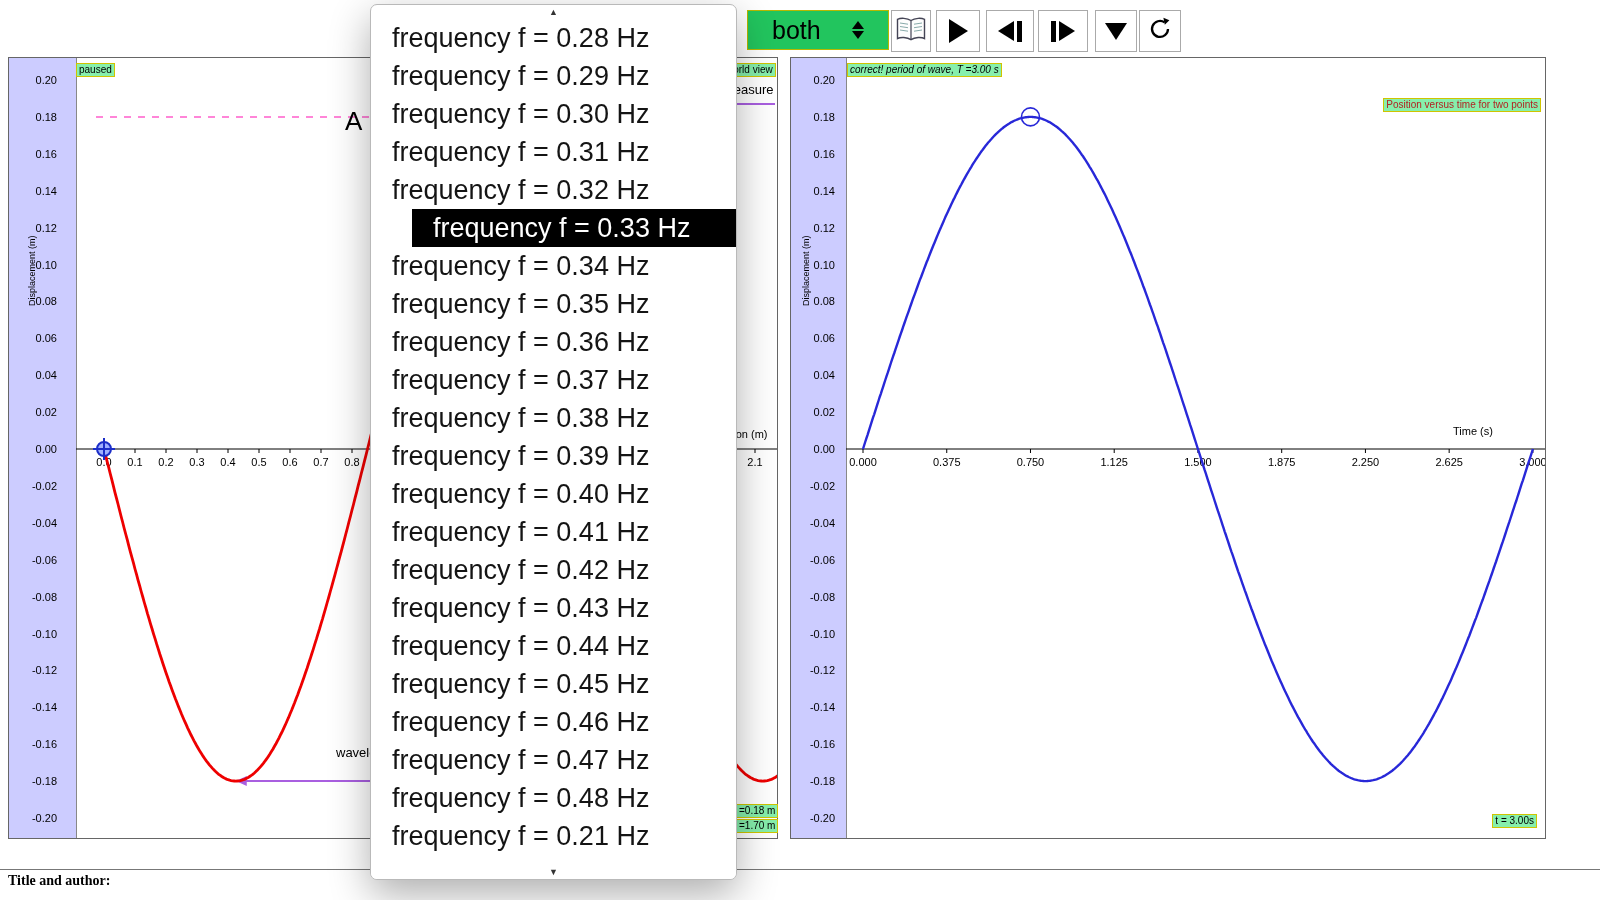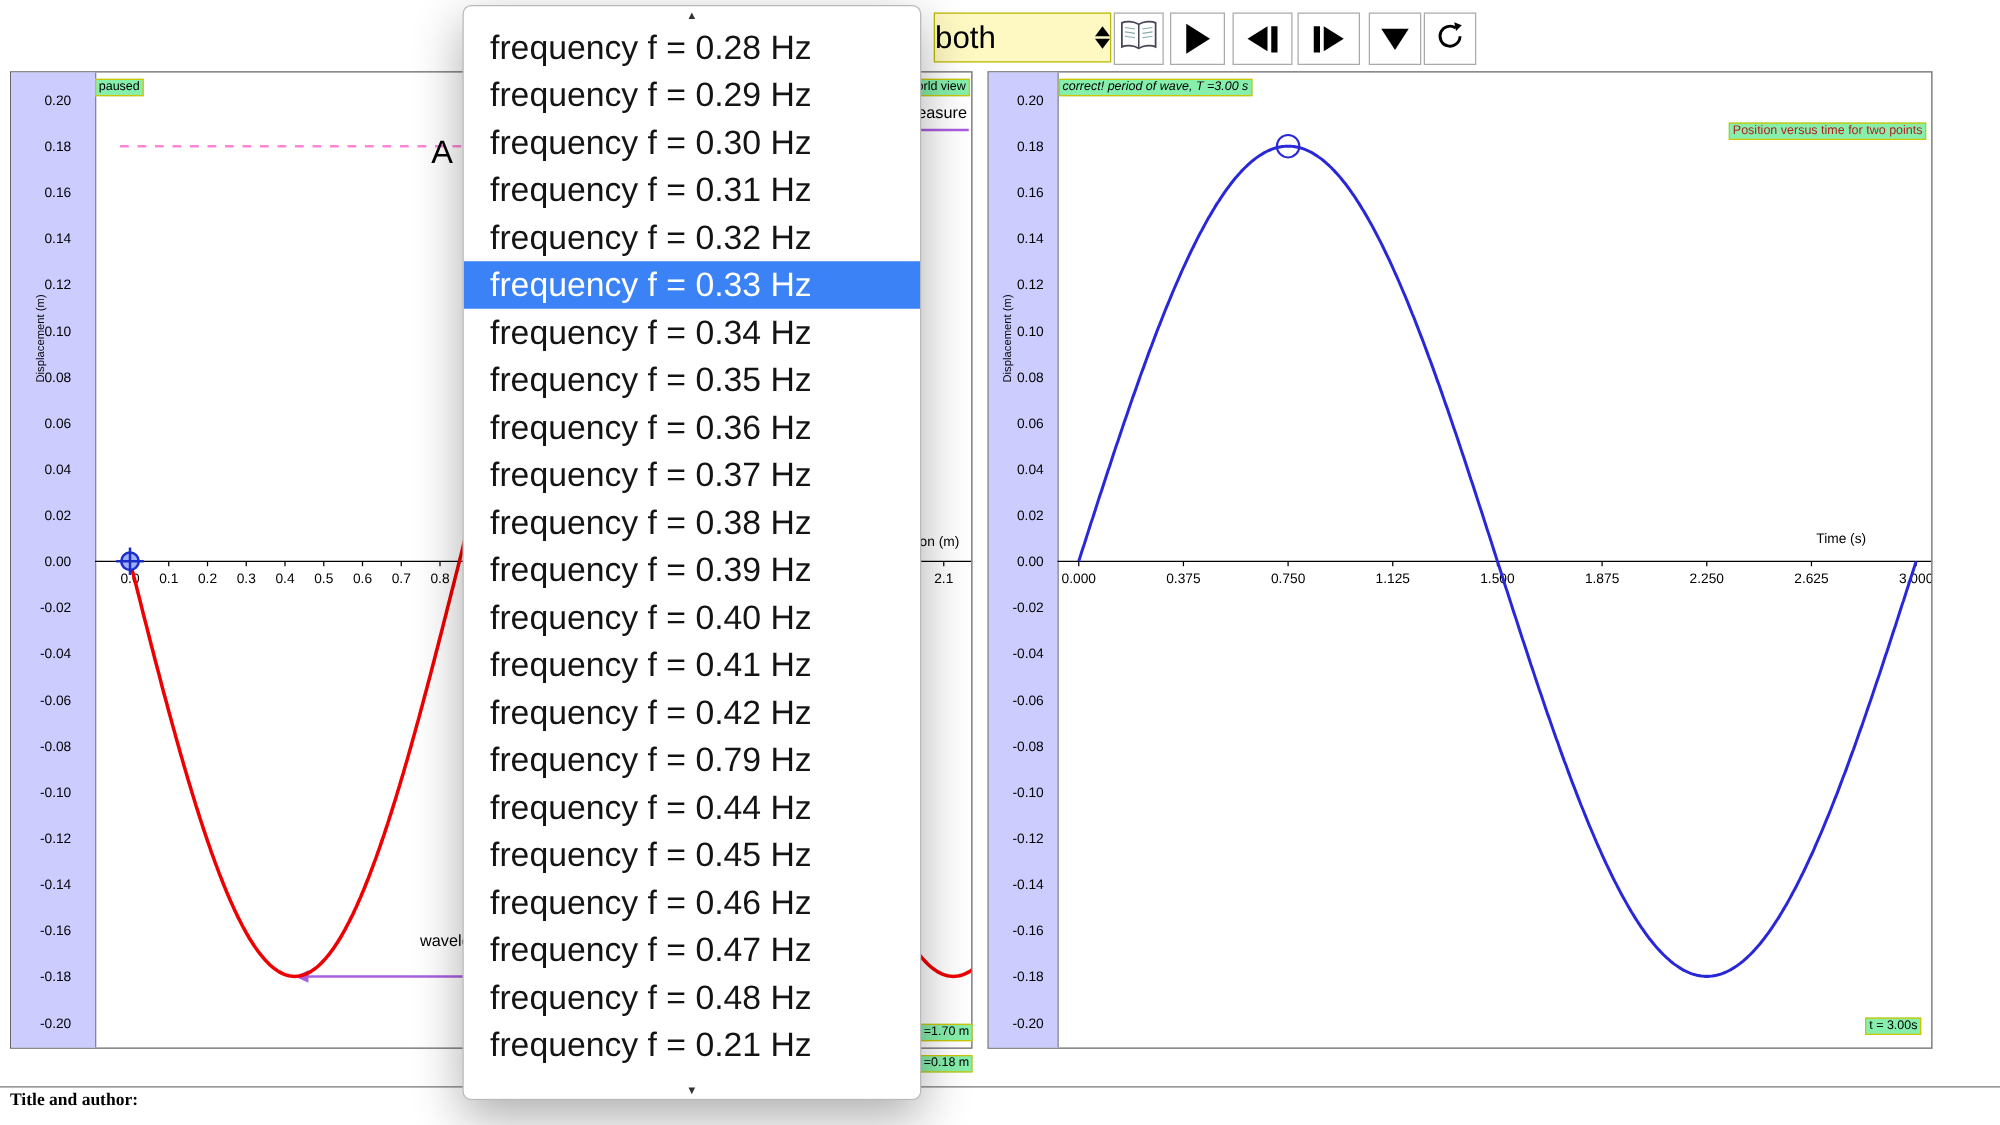--- a/index.html
+++ b/index.html
@@ -17,41 +17,41 @@
   .ylab{position:absolute;transform:rotate(-90deg);transform-origin:0 0;font-size:9px;white-space:nowrap;}
 
   .badge{position:absolute;background:#86efac;border:1px solid #cfc400;font-size:10px;line-height:12px;
          padding:0 2px;white-space:nowrap;z-index:6;}
   .badge.red{color:#b22222;}
   .anno{position:absolute;white-space:nowrap;z-index:3;}
 
   
   .btn{position:absolute;top:10px;height:42px;background:#fff;border:1px solid #aaa;
        display:flex;align-items:center;justify-content:center;box-sizing:border-box;z-index:10;}
-  #mode-select{position:absolute;left:747px;top:10px;width:142px;height:40px;background:#fef9c3;
-       border:1px solid #b8b800;display:flex;align-items:center;font-size:25px;padding:0 0;
+  #mode-select{position:absolute;left:747px;top:10px;width:142px;height:40px;background:#22c55e;
+       border:1px solid #b8b800;display:flex;align-items:center;font-size:25px;padding:0 24px;
        box-sizing:border-box;z-index:10;}
   .stepper{margin-left:auto;display:flex;flex-direction:column;align-items:center;}
   .tri-up{width:0;height:0;border-left:6px solid transparent;border-right:6px solid transparent;border-bottom:8px solid #000;margin:1px 0;}
   .tri-down{width:0;height:0;border-left:6px solid transparent;border-right:6px solid transparent;border-top:8px solid #000;margin:1px 0;}
   .tri-play{width:0;height:0;border-top:12px solid transparent;border-bottom:12px solid transparent;border-left:19px solid #000;}
   .tri-l{width:0;height:0;border-top:10px solid transparent;border-bottom:10px solid transparent;border-right:16px solid #000;}
   .tri-r{width:0;height:0;border-top:10px solid transparent;border-bottom:10px solid transparent;border-left:16px solid #000;}
   .tri-d{width:0;height:0;border-left:11px solid transparent;border-right:11px solid transparent;border-top:17px solid #000;}
   .bar{width:5px;height:21px;background:#000;}
   .gap-l{margin-left:3px;} .gap-r{margin-right:3px;}
 
   
   #freq-menu{position:absolute;left:370px;top:4px;width:365px;height:874px;background:#fff;
        border:1px solid #b9b9b9;border-radius:7px;box-shadow:0 14px 40px rgba(0,0,0,.32);
        z-index:50;overflow:hidden;}
   .menu-scroll{height:14px;display:flex;align-items:center;justify-content:center;font-size:9px;color:#333;}
   #menu-scroll-bottom{position:absolute;bottom:0;left:0;right:0;background:#fff;}
   .menu-item{height:38px;line-height:38px;padding-left:21px;font-size:27px;color:#141414;white-space:nowrap;}
-  .menu-item.selected{background:#3b82f6;color:#fff;}
+  .menu-item.selected{background:#000000;color:#fff;margin-left:41px;}
 
   
   #footer-line{position:absolute;left:0;right:0;top:869px;border-top:1px solid #777;}
   #footer-text{position:absolute;left:8px;top:873px;font-family:"Liberation Serif",serif;
        font-weight:bold;font-size:14px;}
 </style>
 </head>
 <body>
 
 <div id="mode-select">
@@ -181,21 +181,21 @@
       <path d="M95.0,391.0 L96.5,397.1 L98.1,403.3 L99.7,409.4 L101.2,415.5 L102.8,421.6 L104.3,427.7 L105.8,433.8 L107.4,439.9 L109.0,446.0 L110.5,452.0 L112.0,458.0 L113.6,464.0 L115.1,470.0 L116.7,476.0 L118.3,481.9 L119.8,487.8 L121.3,493.6 L122.9,499.4 L124.5,505.2 L126.0,511.0 L127.6,516.7 L129.1,522.3 L130.7,527.9 L132.2,533.5 L133.8,539.0 L135.3,544.5 L136.9,549.9 L138.4,555.3 L140.0,560.6 L141.5,565.8 L143.1,571.0 L144.6,576.1 L146.2,581.2 L147.7,586.2 L149.3,591.1 L150.8,596.0 L152.4,600.8 L153.9,605.5 L155.5,610.2 L157.0,614.7 L158.6,619.2 L160.1,623.7 L161.7,628.0 L163.2,632.2 L164.8,636.4 L166.3,640.5 L167.9,644.5 L169.4,648.4 L171.0,652.3 L172.5,656.0 L174.1,659.7 L175.6,663.2 L177.2,666.7 L178.7,670.1 L180.3,673.4 L181.8,676.5 L183.4,679.6 L184.9,682.6 L186.5,685.5 L188.0,688.3 L189.6,691.0 L191.1,693.6 L192.7,696.0 L194.2,698.4 L195.8,700.7 L197.3,702.8 L198.9,704.9 L200.4,706.8 L202.0,708.7 L203.5,710.4 L205.1,712.0 L206.6,713.6 L208.2,715.0 L209.7,716.3 L211.3,717.4 L212.8,718.5 L214.4,719.5 L215.9,720.3 L217.5,721.1 L219.0,721.7 L220.6,722.2 L222.1,722.6 L223.7,722.9 L225.2,723.0 L226.8,723.1 L228.3,723.0 L229.9,722.9 L231.4,722.6 L233.0,722.2 L234.5,721.7 L236.1,721.1 L237.6,720.3 L239.2,719.5 L240.7,718.5 L242.3,717.4 L243.8,716.3 L245.4,715.0 L246.9,713.6 L248.5,712.0 L250.0,710.4 L251.6,708.7 L253.1,706.8 L254.7,704.9 L256.2,702.8 L257.8,700.7 L259.3,698.4 L260.9,696.0 L262.4,693.6 L264.0,691.0 L265.5,688.3 L267.1,685.5 L268.6,682.6 L270.2,679.6 L271.7,676.5 L273.3,673.4 L274.8,670.1 L276.4,666.7 L277.9,663.2 L279.5,659.7 L281.0,656.0 L282.6,652.3 L284.1,648.4 L285.7,644.5 L287.2,640.5 L288.8,636.4 L290.3,632.2 L291.9,628.0 L293.4,623.7 L295.0,619.2 L296.5,614.7 L298.1,610.2 L299.6,605.5 L301.2,600.8 L302.7,596.0 L304.3,591.1 L305.8,586.2 L307.4,581.2 L308.9,576.1 L310.5,571.0 L312.0,565.8 L313.6,560.6 L315.1,555.3 L316.7,549.9 L318.2,544.5 L319.8,539.0 L321.3,533.5 L322.9,527.9 L324.4,522.3 L326.0,516.7 L327.5,511.0 L329.1,505.2 L330.6,499.4 L332.2,493.6 L333.7,487.8 L335.3,481.9 L336.8,476.0 L338.4,470.0 L339.9,464.0 L341.5,458.0 L343.0,452.0 L344.6,446.0 L346.1,439.9 L347.7,433.8 L349.2,427.7 L350.8,421.6 L352.3,415.5 L353.9,409.4 L355.4,403.3 L357.0,397.1 L358.5,391.0 L360.1,384.9 L361.6,378.7 L363.2,372.6 L364.7,366.5 L366.3,360.4 L367.8,354.3 L369.4,348.2 L370.9,342.1 L372.5,336.0 L374.0,330.0 L375.6,324.0 L377.1,318.0 L378.7,312.0 L380.2,306.0 L381.8,300.1 L383.3,294.2 L384.9,288.4 L386.4,282.6 L388.0,276.8 L389.5,271.0 L391.1,265.3 L392.6,259.7 L394.2,254.1 L395.7,248.5 L397.3,243.0 L398.8,237.5 L400.4,232.1 L401.9,226.7 L403.5,221.4 L405.0,216.2 L406.6,211.0 L408.1,205.9 L409.7,200.8 L411.2,195.8 L412.8,190.9 L414.3,186.0 L415.8,181.2 L417.4,176.5 L418.9,171.8 L420.5,167.3 L422.0,162.8 L423.6,158.3 L425.1,154.0 L426.7,149.8 L428.2,145.6 L429.8,141.5 L431.3,137.5 L432.9,133.6 L434.4,129.7 L436.0,126.0 L437.5,122.3 L439.1,118.8 L440.6,115.3 L442.2,111.9 L443.7,108.6 L445.3,105.5 L446.8,102.4 L448.4,99.4 L449.9,96.5 L451.5,93.7 L453.0,91.0 L454.6,88.4 L456.1,86.0 L457.7,83.6 L459.2,81.3 L460.8,79.2 L462.3,77.1 L463.9,75.2 L465.4,73.3 L467.0,71.6 L468.5,70.0 L470.1,68.4 L471.6,67.0 L473.2,65.7 L474.7,64.6 L476.3,63.5 L477.8,62.5 L479.4,61.7 L480.9,60.9 L482.5,60.3 L484.0,59.8 L485.6,59.4 L487.1,59.1 L488.7,59.0 L490.2,58.9 L491.8,59.0 L493.3,59.1 L494.9,59.4 L496.4,59.8 L498.0,60.3 L499.5,60.9 L501.1,61.7 L502.6,62.5 L504.2,63.5 L505.7,64.6 L507.3,65.7 L508.8,67.0 L510.4,68.4 L511.9,70.0 L513.5,71.6 L515.0,73.3 L516.6,75.2 L518.1,77.1 L519.7,79.2 L521.2,81.3 L522.8,83.6 L524.3,86.0 L525.9,88.4 L527.4,91.0 L529.0,93.7 L530.5,96.5 L532.1,99.4 L533.6,102.4 L535.2,105.5 L536.7,108.6 L538.3,111.9 L539.8,115.3 L541.4,118.8 L542.9,122.3 L544.5,126.0 L546.0,129.7 L547.6,133.6 L549.1,137.5 L550.7,141.5 L552.2,145.6 L553.8,149.8 L555.3,154.0 L556.9,158.3 L558.4,162.8 L560.0,167.3 L561.5,171.8 L563.1,176.5 L564.6,181.2 L566.2,186.0 L567.7,190.9 L569.3,195.8 L570.8,200.8 L572.4,205.9 L573.9,211.0 L575.5,216.2 L577.0,221.4 L578.6,226.7 L580.1,232.1 L581.7,237.5 L583.2,243.0 L584.8,248.5 L586.3,254.1 L587.9,259.7 L589.4,265.3 L591.0,271.0 L592.5,276.8 L594.1,282.6 L595.6,288.4 L597.2,294.2 L598.7,300.1 L600.3,306.0 L601.8,312.0 L603.4,318.0 L604.9,324.0 L606.5,330.0 L608.0,336.0 L609.6,342.1 L611.1,348.2 L612.7,354.3 L614.2,360.4 L615.8,366.5 L617.3,372.6 L618.9,378.7 L620.4,384.9 L622.0,391.0 L623.5,397.1 L625.1,403.3 L626.6,409.4 L628.2,415.5 L629.7,421.6 L631.3,427.7 L632.8,433.8 L634.4,439.9 L635.9,446.0 L637.5,452.0 L639.0,458.0 L640.6,464.0 L642.1,470.0 L643.7,476.0 L645.2,481.9 L646.8,487.8 L648.3,493.6 L649.9,499.4 L651.4,505.2 L653.0,511.0 L654.5,516.7 L656.1,522.3 L657.6,527.9 L659.2,533.5 L660.7,539.0 L662.3,544.5 L663.8,549.9 L665.4,555.3 L666.9,560.6 L668.5,565.8 L670.0,571.0 L671.6,576.1 L673.1,581.2 L674.7,586.2 L676.2,591.1 L677.8,596.0 L679.3,600.8 L680.9,605.5 L682.4,610.2 L684.0,614.7 L685.5,619.2 L687.1,623.7 L688.6,628.0 L690.2,632.2 L691.7,636.4 L693.3,640.5 L694.8,644.5 L696.4,648.4 L697.9,652.3 L699.5,656.0 L701.0,659.7 L702.6,663.2 L704.1,666.7 L705.7,670.1 L707.2,673.4 L708.8,676.5 L710.3,679.6 L711.9,682.6 L713.4,685.5 L715.0,688.3 L716.5,691.0 L718.1,693.6 L719.6,696.0 L721.2,698.4 L722.7,700.7 L724.3,702.8 L725.8,704.9 L727.4,706.8 L728.9,708.7 L730.5,710.4 L732.0,712.0 L733.6,713.6 L735.1,715.0 L736.7,716.3 L738.2,717.4 L739.8,718.5 L741.3,719.5 L742.9,720.3 L744.4,721.1 L746.0,721.7 L747.5,722.2 L749.1,722.6 L750.6,722.9 L752.2,723.0 L753.7,723.1 L755.3,723.0 L756.8,722.9 L758.4,722.6 L759.9,722.2 L761.5,721.7 L763.0,721.1 L764.6,720.3 L766.1,719.5 L767.7,718.5 L769.2,717.4 L770.8,716.3 L772.3,715.0 L773.9,713.6 L775.4,712.0 L777.0,710.4 L778.5,708.7 L780.1,706.8 L781.6,704.9 L783.2,702.8 L784.7,700.7 L786.3,698.4 L787.8,696.0 L789.4,693.6 L790.9,691.0 L792.5,688.3 L794.0,685.5 L795.6,682.6" fill="none" stroke="#ee0000" stroke-width="2.8"></path>
       <g>
         <circle cx="95" cy="391" r="7" fill="#9fb0ff" stroke="#1c2ec8" stroke-width="2"></circle>
         <line x1="95" y1="380" x2="95" y2="402" stroke="#1c2ec8" stroke-width="2"></line>
         <line x1="84" y1="391" x2="106" y2="391" stroke="#1c2ec8" stroke-width="2"></line>
       </g>
     </svg>
 
   <div class="badge" style="left:67px;top:5px;">paused</div>
   <div class="badge" style="left:714px;top:5px;">world view</div>
-  <div class="badge" style="left:727px;top:786px;">=0.18 m</div>
+  <div class="badge" style="left:727px;top:746px;">=0.18 m</div>
   <div class="badge" style="left:727px;top:761px;">=1.70 m</div>
 
   <div class="anno" style="left:336px;top:48px;font-size:26px;">A</div>
   <div class="anno" style="left:327px;top:687px;font-size:13px;">wavelength</div>
   <div class="anno" style="left:714px;top:24px;font-size:13px;">measure</div>
   <div class="anno" style="left:701px;top:370px;font-size:11px;">position (m)</div>
 </div>
 
 <div id="right-panel" class="panel">
   <div class="strip"></div>
@@ -262,21 +262,21 @@
       <div class="menu-item selected">frequency f = 0.33 Hz</div>
       <div class="menu-item">frequency f = 0.34 Hz</div>
       <div class="menu-item">frequency f = 0.35 Hz</div>
       <div class="menu-item">frequency f = 0.36 Hz</div>
       <div class="menu-item">frequency f = 0.37 Hz</div>
       <div class="menu-item">frequency f = 0.38 Hz</div>
       <div class="menu-item">frequency f = 0.39 Hz</div>
       <div class="menu-item">frequency f = 0.40 Hz</div>
       <div class="menu-item">frequency f = 0.41 Hz</div>
       <div class="menu-item">frequency f = 0.42 Hz</div>
-      <div class="menu-item">frequency f = 0.79 Hz</div>
+      <div class="menu-item">frequency f = 0.43 Hz</div>
       <div class="menu-item">frequency f = 0.44 Hz</div>
       <div class="menu-item">frequency f = 0.45 Hz</div>
       <div class="menu-item">frequency f = 0.46 Hz</div>
       <div class="menu-item">frequency f = 0.47 Hz</div>
       <div class="menu-item">frequency f = 0.48 Hz</div>
       <div class="menu-item">frequency f = 0.21 Hz</div>
     </div>
   <div class="menu-scroll" id="menu-scroll-bottom">▼</div>
 </div>
 

